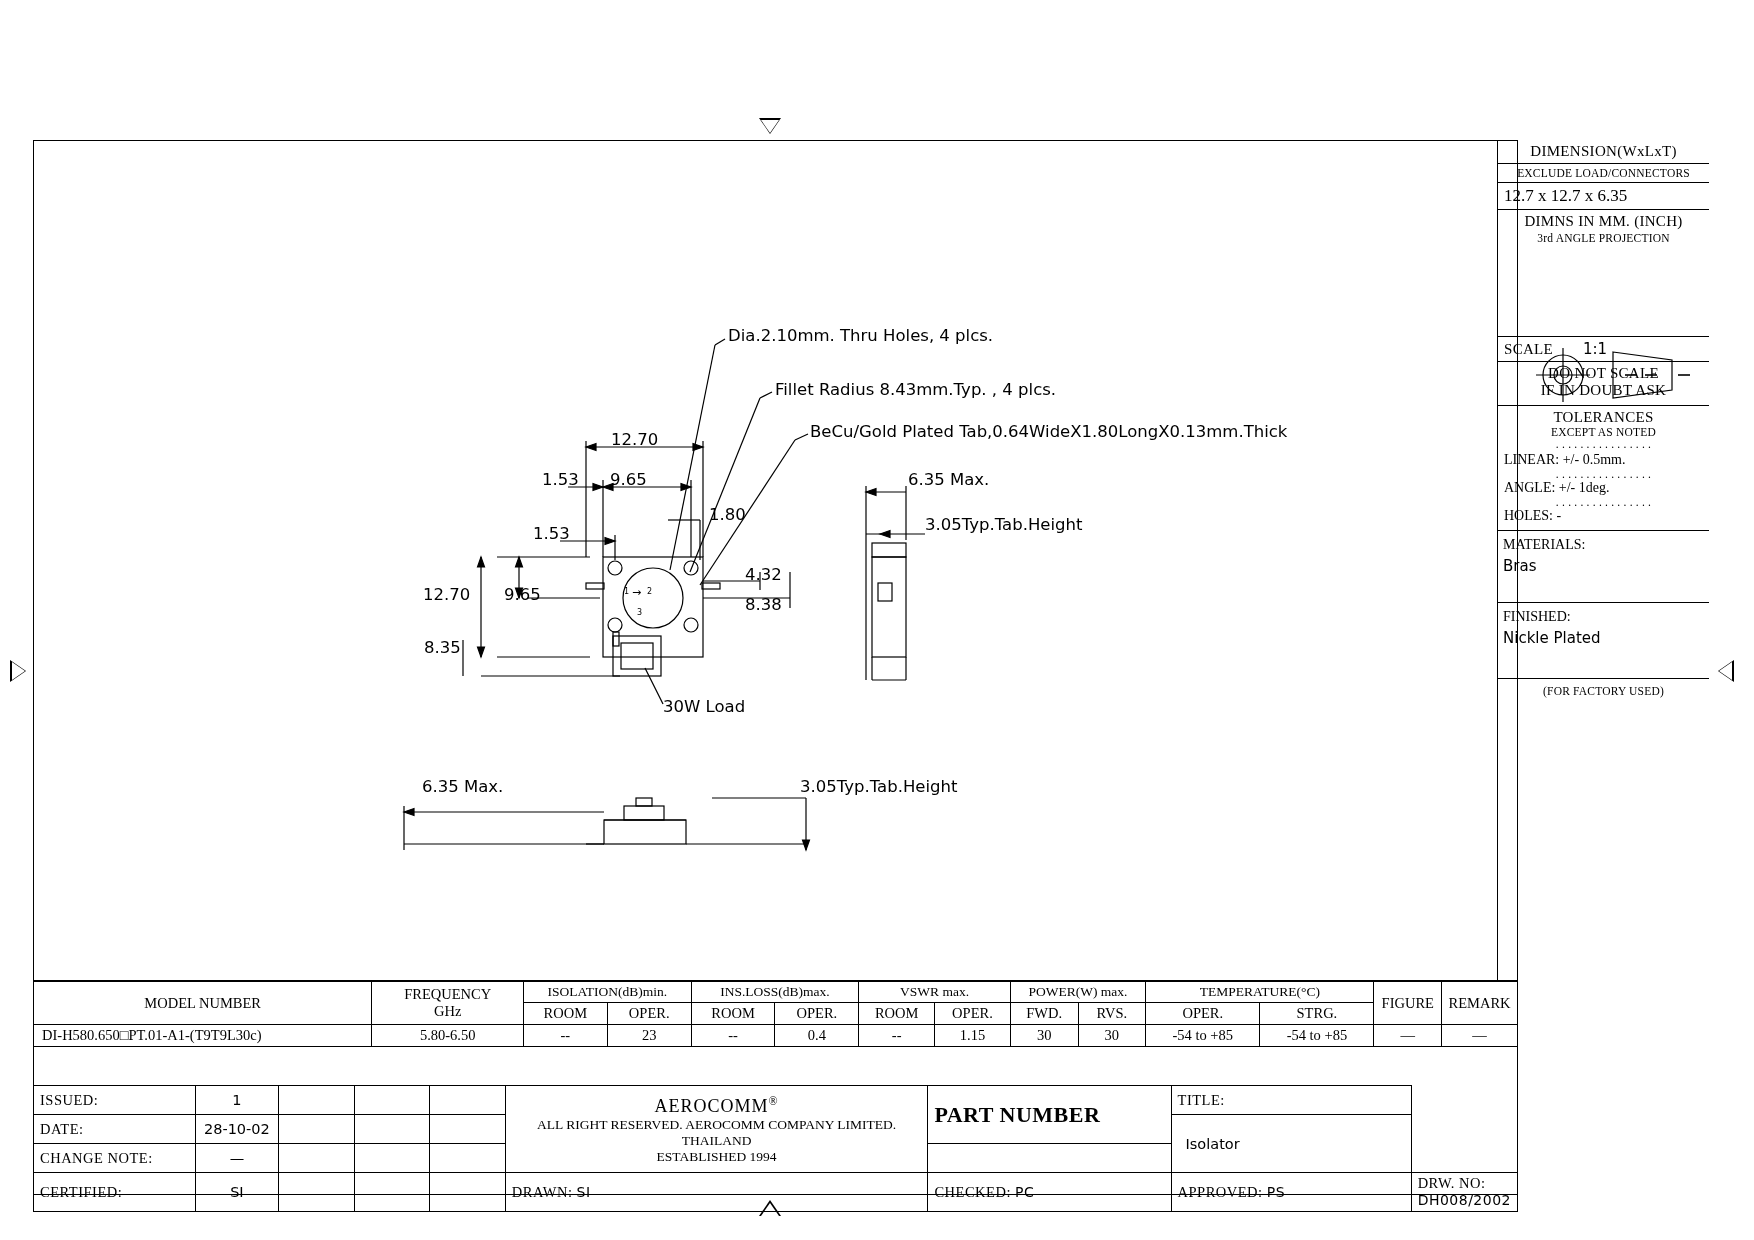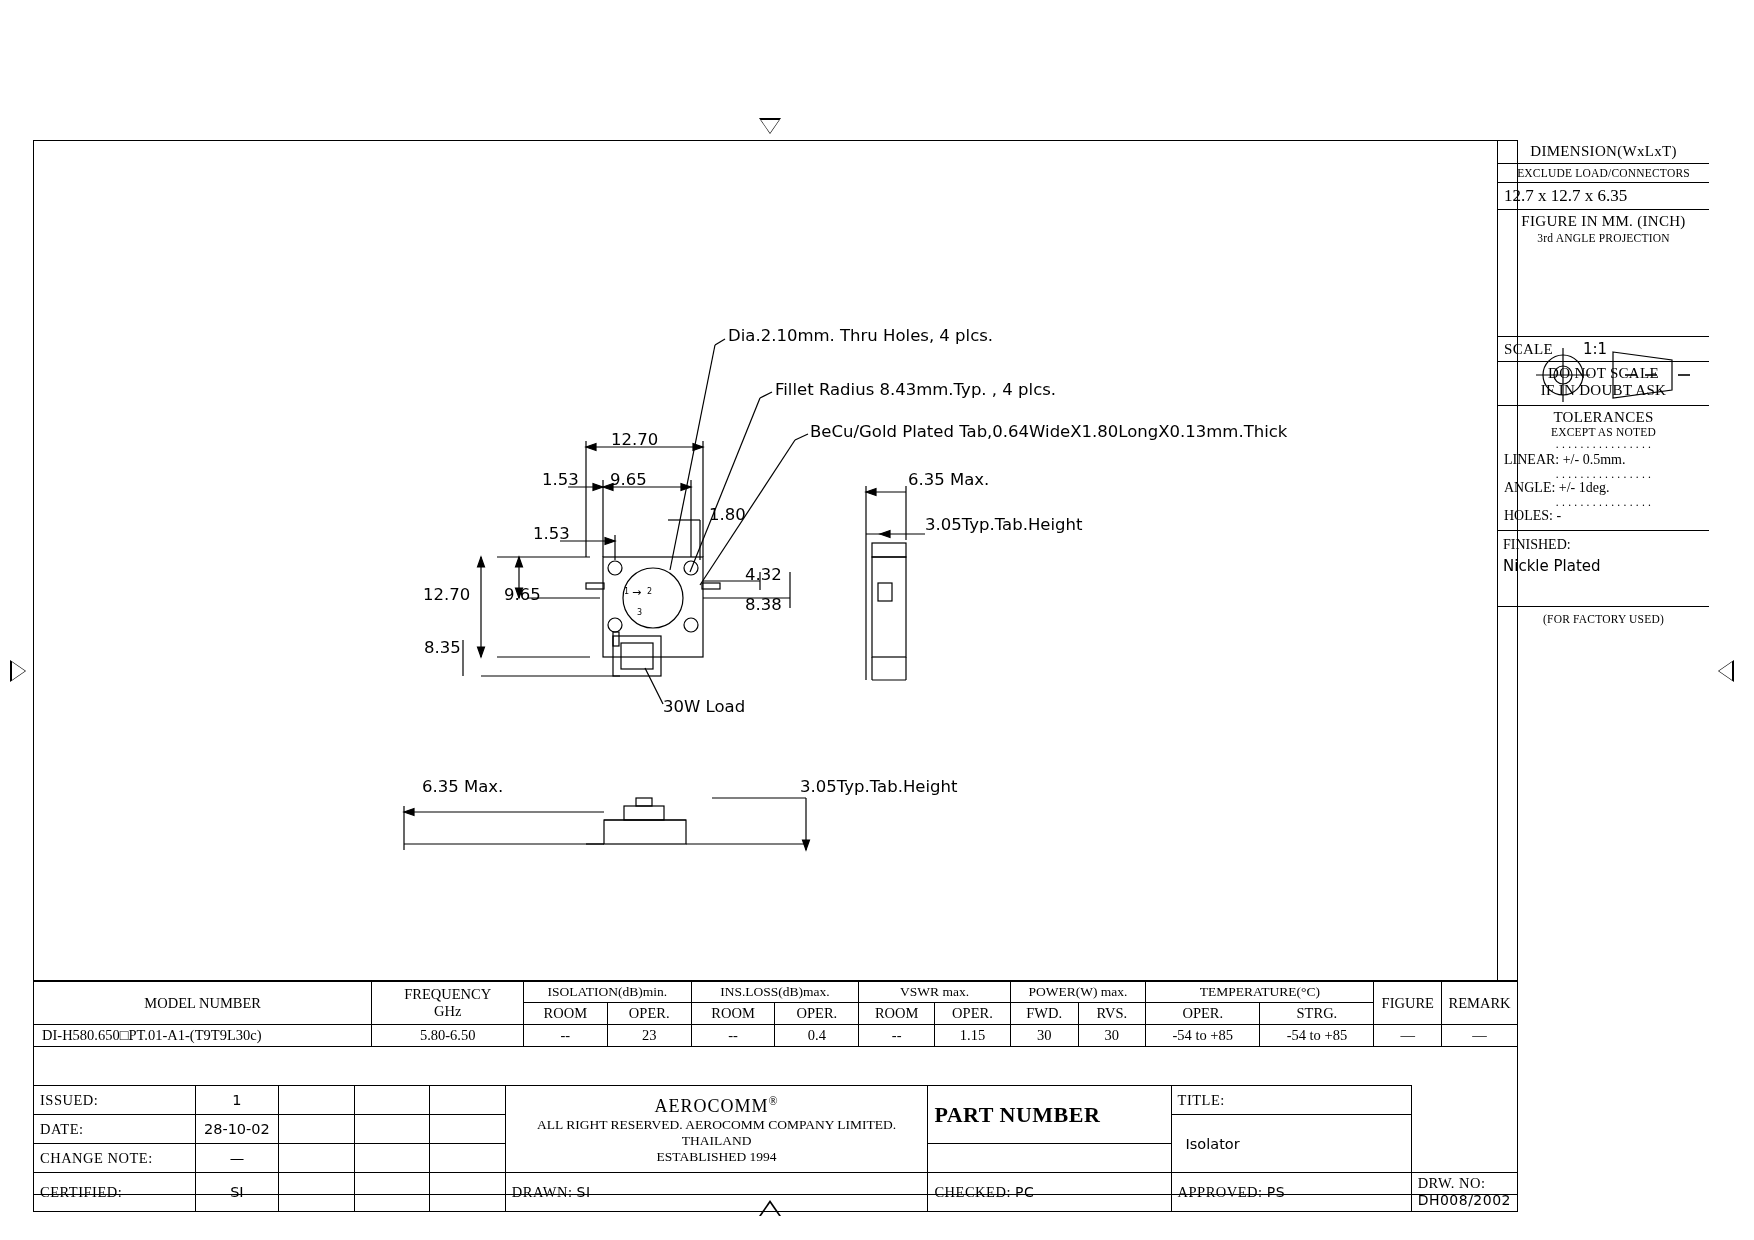--- a/index.html
+++ b/index.html
@@ -207,21 +207,21 @@
   <div class="dimtxt tiny" style="left:624px;top:587px;">1</div>
   <div class="dimtxt tiny" style="left:647px;top:587px;">2</div>
   <div class="dimtxt tiny" style="left:637px;top:608px;">3</div>
   <div class="dimtxt tiny" style="left:632px;top:586px;font-size:11px;">→</div>
 
   <div class="infocol">
     <div class="irow ttl">DIMENSION(WxLxT)</div>
     <div class="irow sml">EXCLUDE LOAD/CONNECTORS</div>
     <div class="irow" style="font-size:17px;text-align:left;padding-left:6px;">12.7 x 12.7 x 6.35</div>
     <div class="irow" style="padding-bottom:0;border-bottom:none;">
-      <div class="ttl">FIGURE IN MM. (INCH)</div>
+      <div class="ttl">DIMNS IN MM. (INCH)</div>
       <div class="sml" style="margin-top:2px;">3rd ANGLE PROJECTION</div>
     </div>
     <div style="height:92px;border-bottom:1.5px solid #000;"></div>
     <div class="irow" style="text-align:left;padding-left:6px;">
       <span class="ttl">SCALE</span>
       <span class="handw" style="margin-left:26px;">1:1</span>
     </div>
     <div class="irow" style="border-bottom:none;padding-bottom:0;">
       <div class="ttl">DO NOT SCALE</div>
       <div class="ttl">IF IN DOUBT ASK</div>
@@ -233,20 +233,24 @@
       <div class="sml">. . . . . . . . . . . . . . . .</div>
     </div>
     <div style="padding:2px 6px;">
       <div class="med">LINEAR: +/- 0.5mm.</div>
       <div class="sml ctr">. . . . . . . . . . . . . . . .</div>
       <div class="med">ANGLE: +/- 1deg.</div>
       <div class="sml ctr">. . . . . . . . . . . . . . . .</div>
       <div class="med" style="padding-bottom:4px;">HOLES: -</div>
     </div>
     <div style="border-bottom:1.5px solid #000;"></div>
+    <div class="irow lft" style="height:72px;padding-top:6px;">
+      <div class="med">MATERIALS:</div>
+      <div class="handw" style="margin-top:4px;">Bras</div>
+    </div>
     <div class="irow lft" style="height:76px;padding-top:6px;">
       <div class="med">FINISHED:</div>
       <div class="handw" style="margin-top:4px;">Nickle Plated</div>
     </div>
     <div style="text-align:center;padding-top:6px;" class="sml">(FOR FACTORY USED)</div>
   </div>
 
   <div class="spec">
     <table class="spectbl">
       <tbody>

